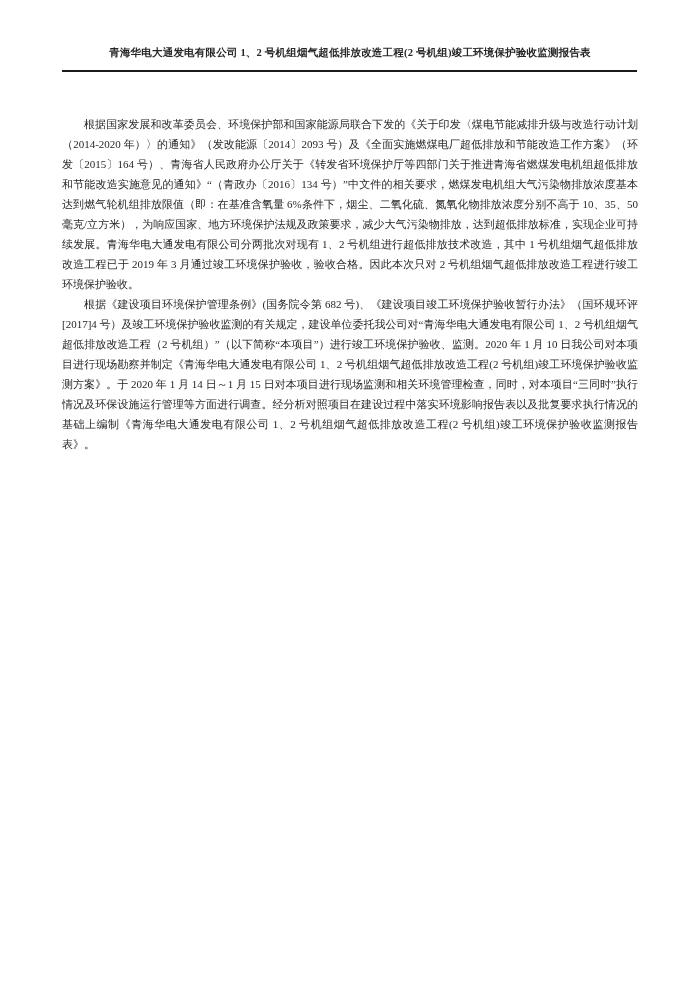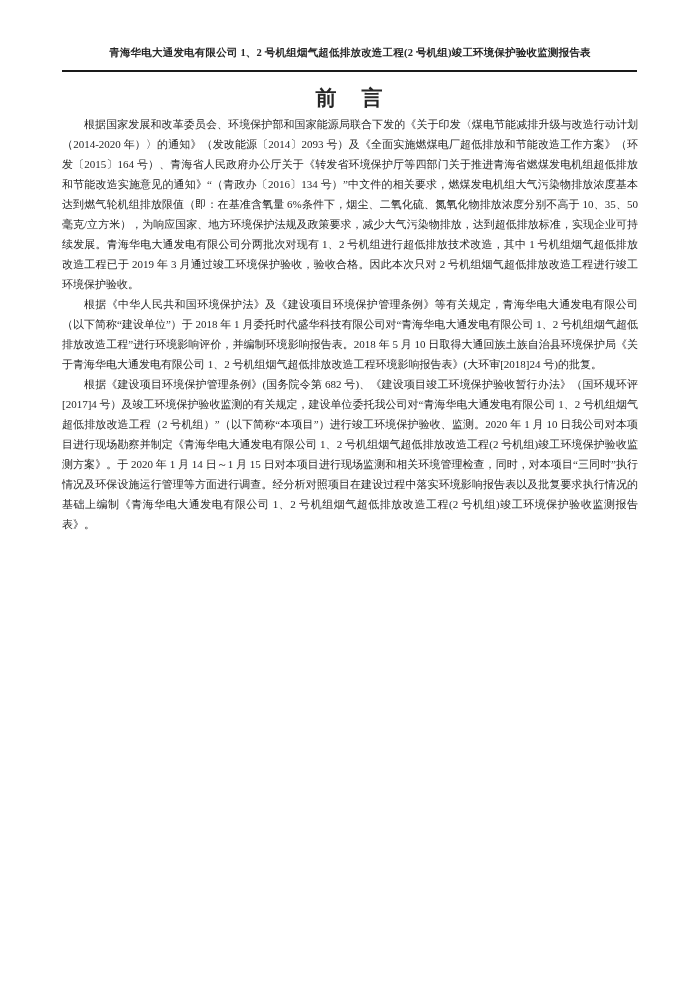--- a/index.html
+++ b/index.html
@@ -73,23 +73,21 @@
 <body>
 
 <div class="page">
 
   <div class="header">
     <span>青海华电大通发电有限公司 1、2 号机组烟气超低排放改造工程(2 号机组)竣工环境保护验收监测报告表</span>
   </div>
 
   <div class="header-rule"></div>
 
-  <h1 class="doc-title">前　言</h1>
 
   <div class="doc-body">
       <p>根据国家发展和改革委员会、环境保护部和国家能源局联合下发的《关于印发〈煤电节能减排升级与改造行动计划（2014-2020 年）〉的通知》（发改能源〔2014〕2093 号）及《全面实施燃煤电厂超低排放和节能改造工作方案》（环发〔2015〕164 号）、青海省人民政府办公厅关于《转发省环境保护厅等四部门关于推进青海省燃煤发电机组超低排放和节能改造实施意见的通知》“（青政办〔2016〕134 号）”中文件的相关要求，燃煤发电机组大气污染物排放浓度基本达到燃气轮机组排放限值（即：在基准含氧量 6%条件下，烟尘、二氧化硫、氮氧化物排放浓度分别不高于 10、35、50 毫克/立方米），为响应国家、地方环境保护法规及政策要求，减少大气污染物排放，达到超低排放标准，实现企业可持续发展。青海华电大通发电有限公司分两批次对现有 1、2 号机组进行超低排放技术改造，其中 1 号机组烟气超低排放改造工程已于 2019 年 3 月通过竣工环境保护验收，验收合格。因此本次只对 2 号机组烟气超低排放改造工程进行竣工环境保护验收。</p>
-      <p>根据《中华人民共和国环境保护法》及《建设项目环境保护管理条例》等有关规定，青海华电大通发电有限公司（以下简称“建设单位”）于 2018 年 1 月委托时代盛华科技有限公司对“青海华电大通发电有限公司 1、2 号机组烟气超低排放改造工程”进行环境影响评价，并编制环境影响报告表。2018 年 5 月 10 日取得大通回族土族自治县环境保护局《关于青海华电大通发电有限公司 1、2 号机组烟气超低排放改造工程环境影响报告表》(大环审[2018]24 号)的批复。</p>
       <p>根据《建设项目环境保护管理条例》(国务院令第 682 号)、《建设项目竣工环境保护验收暂行办法》（国环规环评[2017]4 号）及竣工环境保护验收监测的有关规定，建设单位委托我公司对“青海华电大通发电有限公司 1、2 号机组烟气超低排放改造工程（2 号机组）”（以下简称“本项目”）进行竣工环境保护验收、监测。2020 年 1 月 10 日我公司对本项目进行现场勘察并制定《青海华电大通发电有限公司 1、2 号机组烟气超低排放改造工程(2 号机组)竣工环境保护验收监测方案》。于 2020 年 1 月 14 日～1 月 15 日对本项目进行现场监测和相关环境管理检查，同时，对本项目“三同时”执行情况及环保设施运行管理等方面进行调查。经分析对照项目在建设过程中落实环境影响报告表以及批复要求执行情况的基础上编制《青海华电大通发电有限公司 1、2 号机组烟气超低排放改造工程(2 号机组)竣工环境保护验收监测报告表》。</p>
     </div>
 
   <div class="page-number">1</div>
 
 </div>
 
 </body></html>

